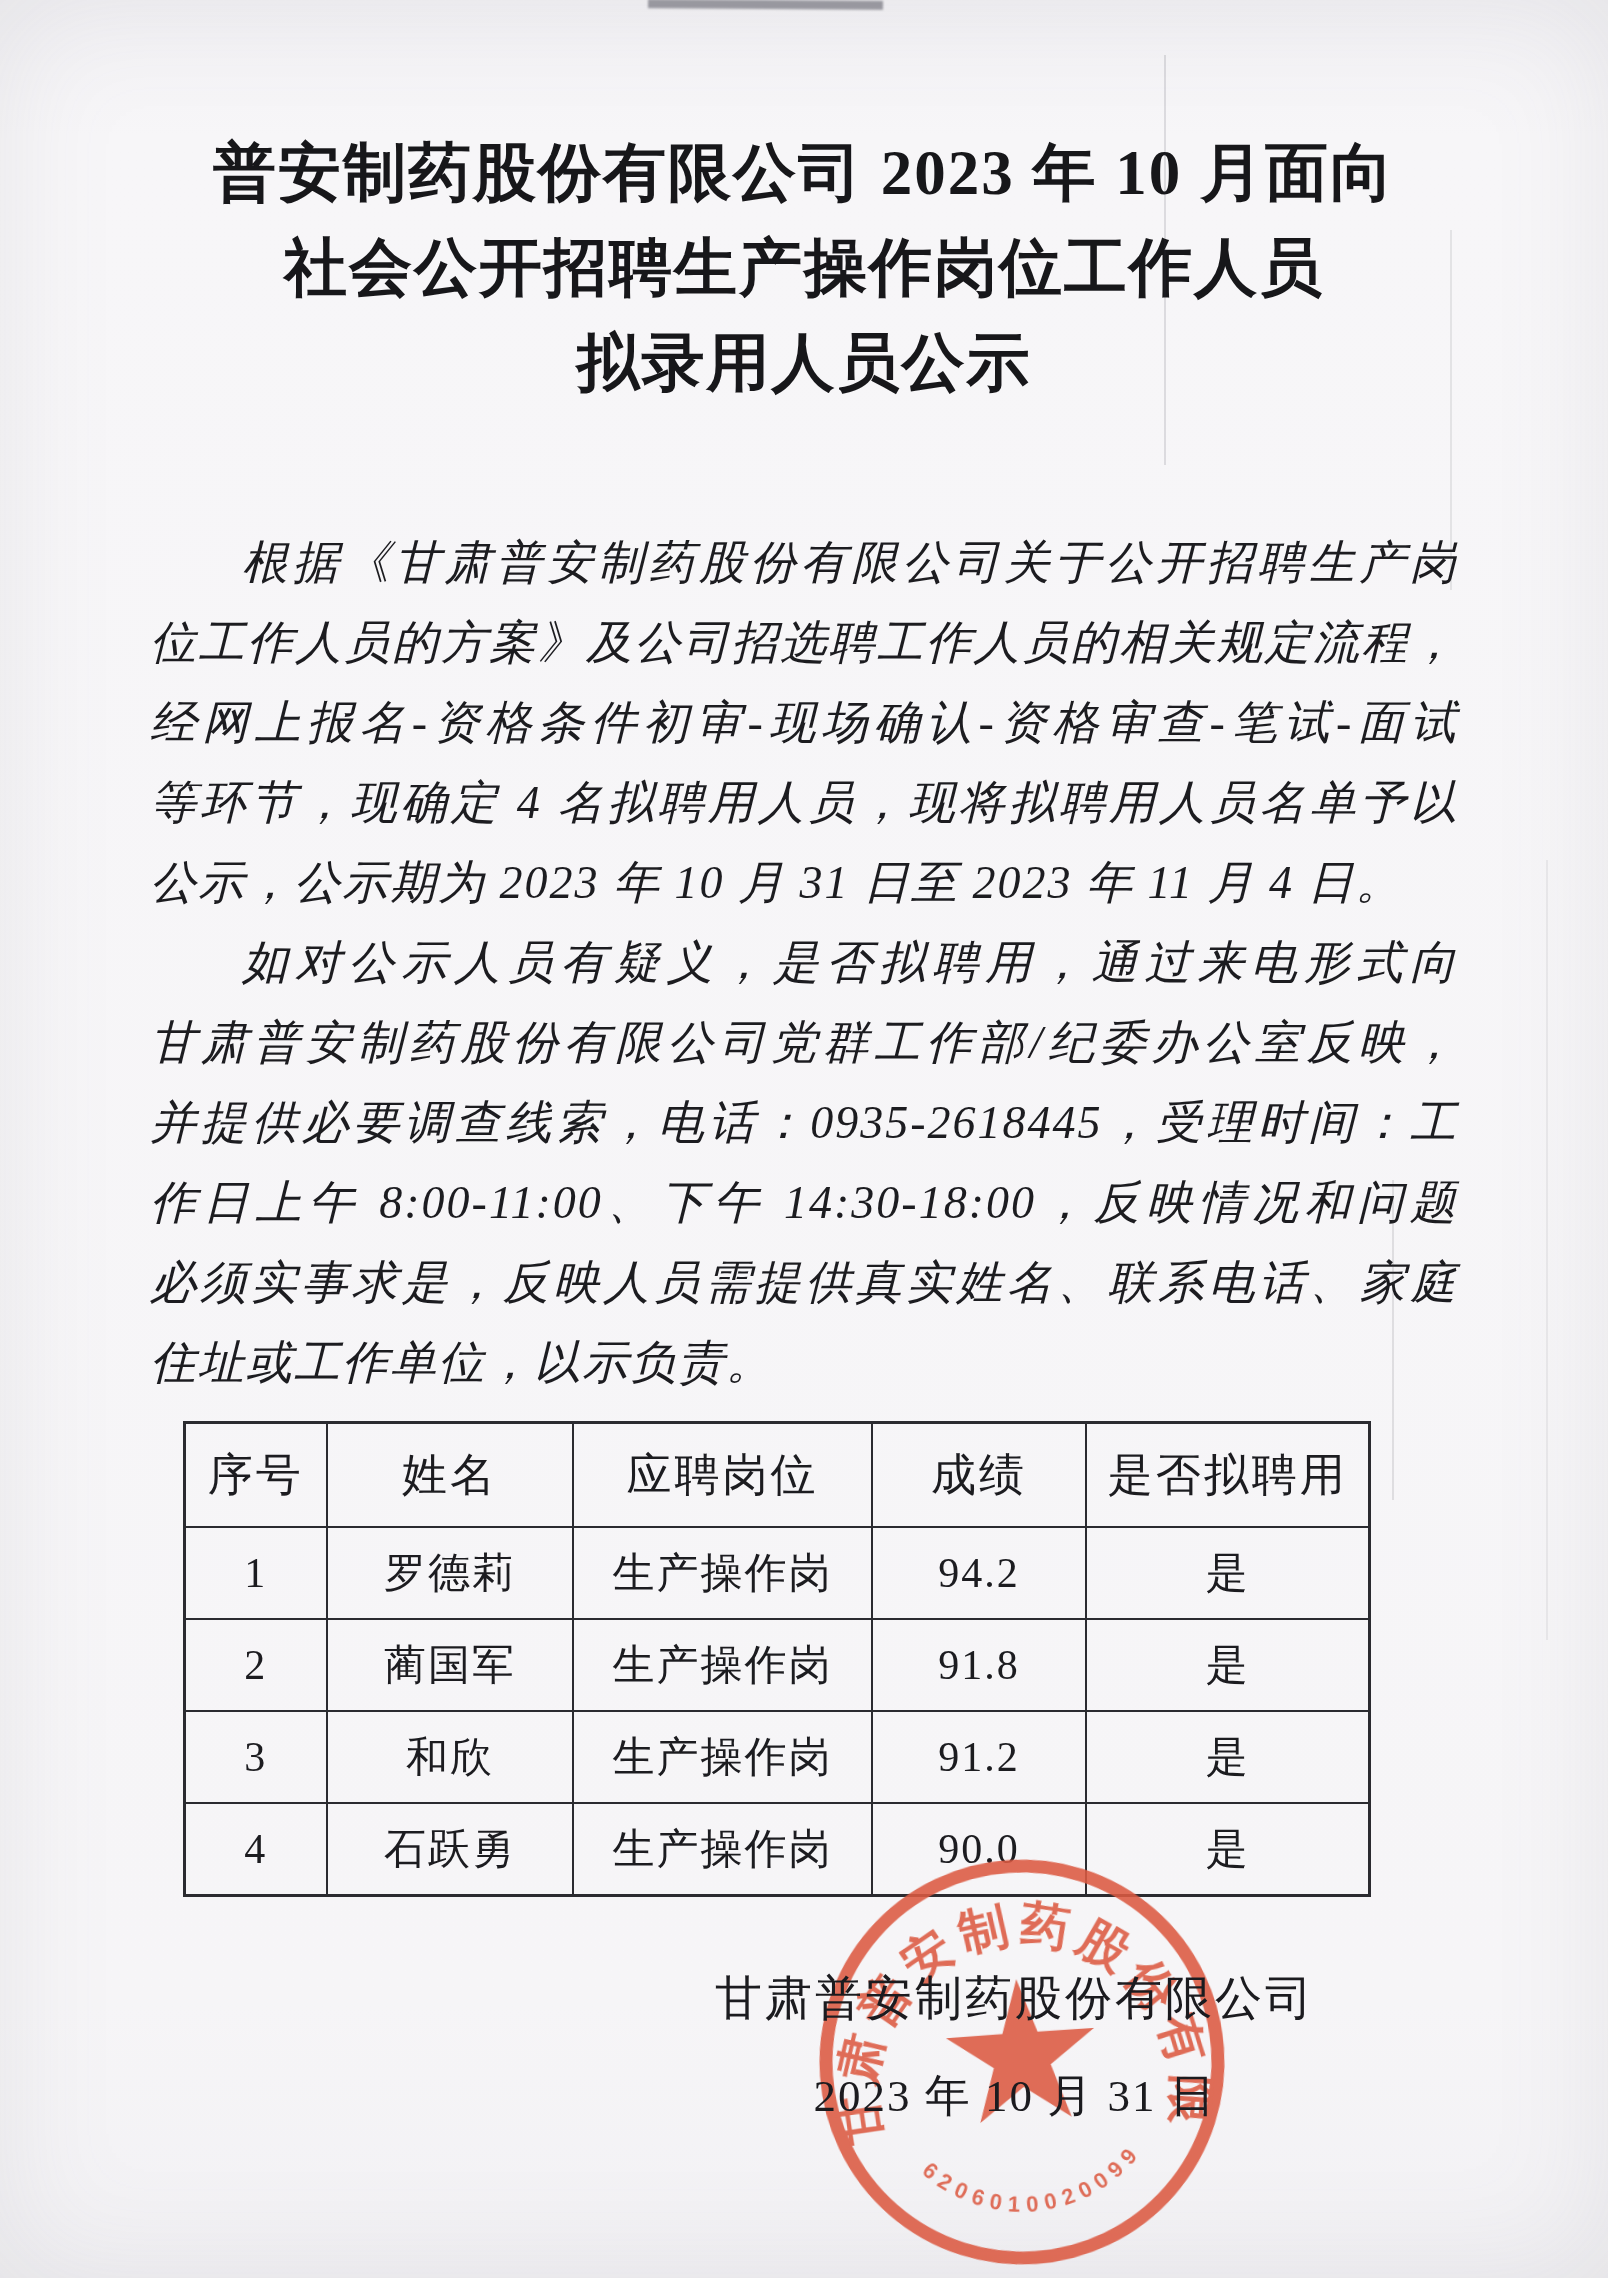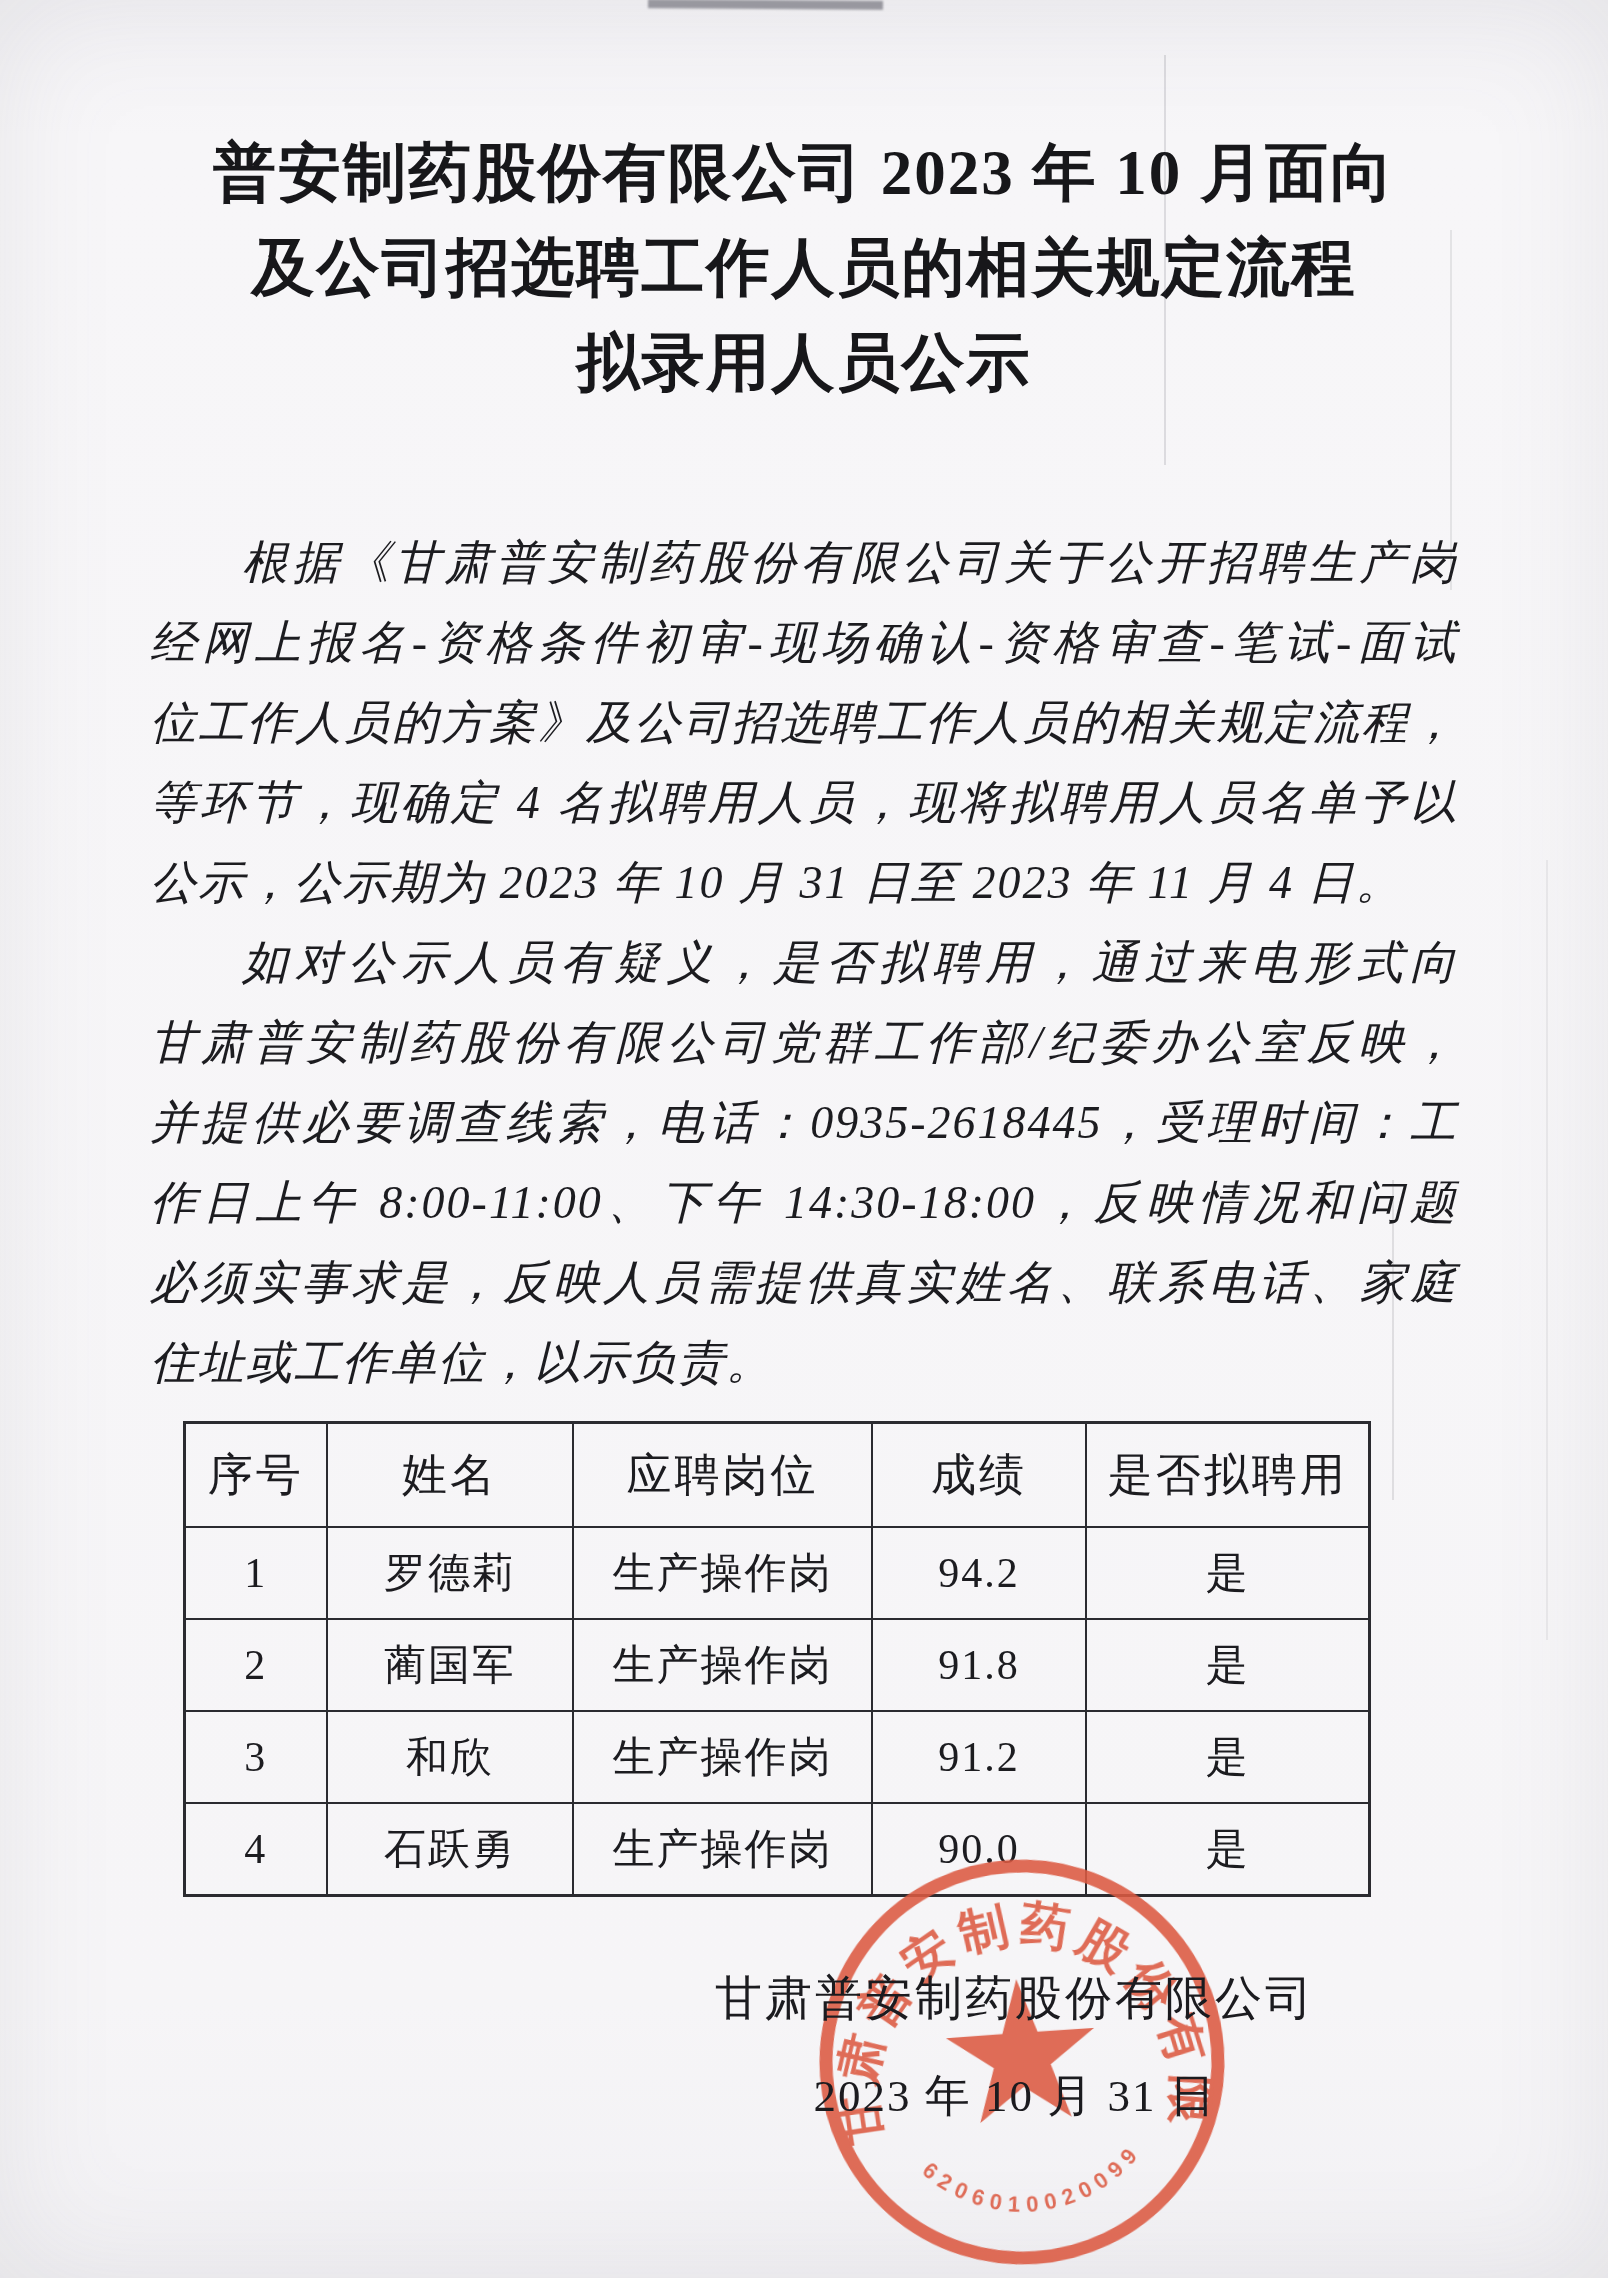--- a/index.html
+++ b/index.html
@@ -76,29 +76,29 @@
 <div class="page">
 
   <div class="smudge-top"></div>
   <div class="streak streak-1"></div>
   <div class="streak streak-2"></div>
   <div class="streak streak-3"></div>
   <div class="streak streak-4"></div>
 
   <div class="title-block" id="title-lines">
       <div class="title-line">普安制药股份有限公司 2023 年 10 月面向</div>
-      <div class="title-line">及公司招选聘工作人员的相关规定流程</div>
+      <div class="title-line">社会公开招聘生产操作岗位工作人员</div>
       <div class="title-line">拟录用人员公示</div>
     </div>
 
   <div class="body-block" id="body-paragraphs">
       <div class="para">
         <div class="line">根据《甘肃普安制药股份有限公司关于公开招聘生产岗</div>
+        <div class="line">位工作人员的方案》及公司招选聘工作人员的相关规定流程，</div>
         <div class="line">经网上报名-资格条件初审-现场确认-资格审查-笔试-面试</div>
-        <div class="line">位工作人员的方案》及公司招选聘工作人员的相关规定流程，</div>
         <div class="line">等环节，现确定 4 名拟聘用人员，现将拟聘用人员名单予以</div>
         <div class="line">公示，公示期为 2023 年 10 月 31 日至 2023 年 11 月 4 日。</div>
       </div>
       <div class="para">
         <div class="line">如对公示人员有疑义，是否拟聘用，通过来电形式向</div>
         <div class="line">甘肃普安制药股份有限公司党群工作部/纪委办公室反映，</div>
         <div class="line">并提供必要调查线索，电话：0935-2618445，受理时间：工</div>
         <div class="line">作日上午 8:00-11:00、下午 14:30-18:00，反映情况和问题</div>
         <div class="line">必须实事求是，反映人员需提供真实姓名、联系电话、家庭</div>
         <div class="line">住址或工作单位，以示负责。</div>

